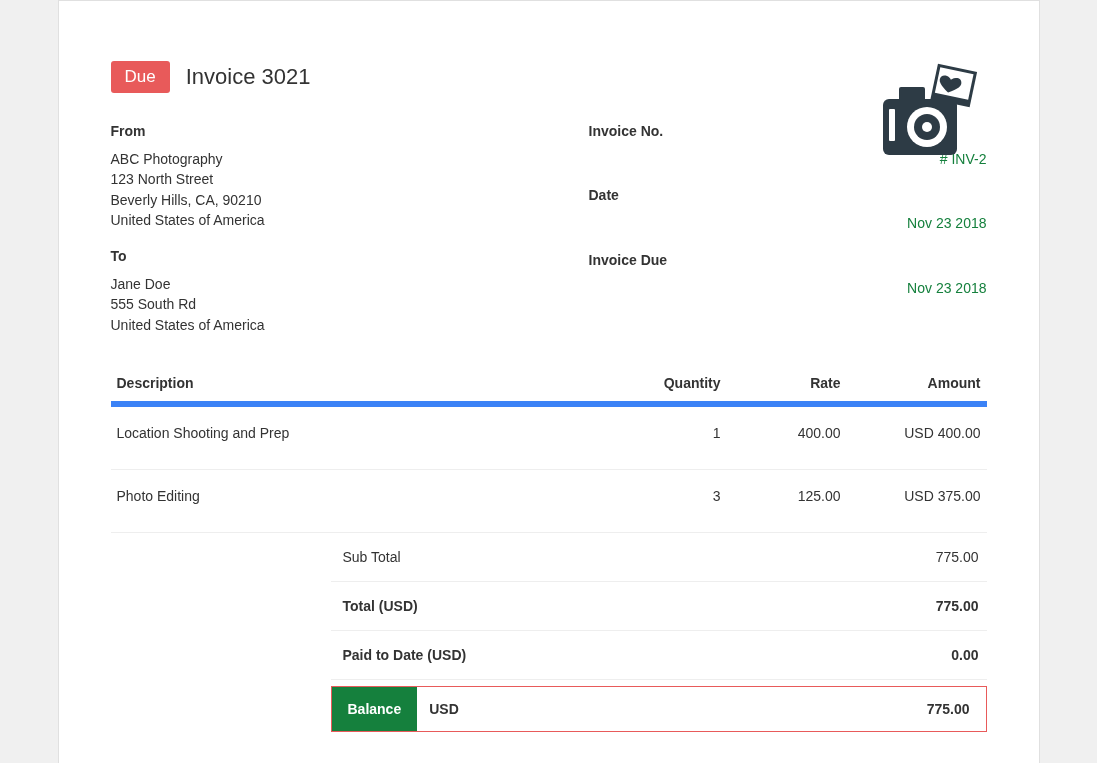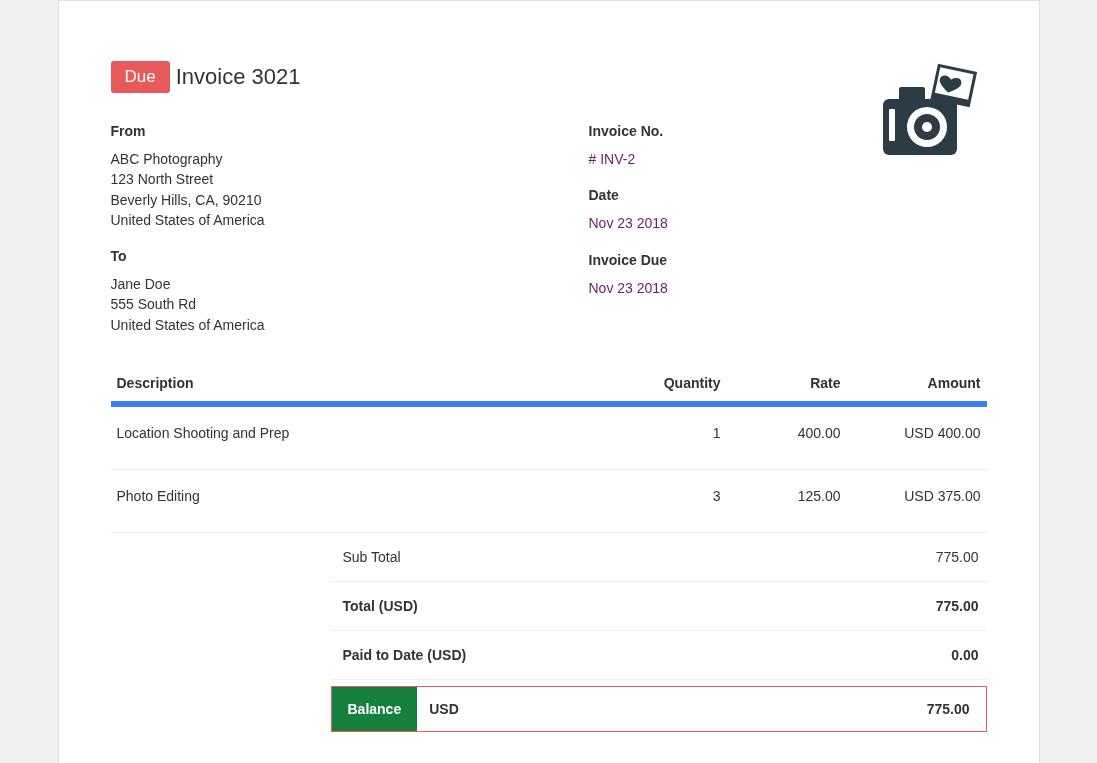--- a/index.html
+++ b/index.html
@@ -18,21 +18,21 @@
       padding: 60px 52px 40px 52px;
       min-height: 763px;
       position: relative;
     }
     .header-row {
       display: flex;
       justify-content: space-between;
       align-items: flex-start;
       margin-bottom: 30px;
     }
-    .title-area { display: flex; align-items: center; gap: 6px;}
+    .title-area { display: flex; align-items: center; gap: 16px;}
     .badge {
       background: #e85a5a;
       color: #fff;
       font-size: 17px;
       font-weight: 500;
       padding: 6px 14px;
       border-radius: 3px;
     }
     .invoice-title {
       font-size: 22px;
@@ -48,21 +48,21 @@
     .info-col { flex: 1; max-width: 420px;}
     .section-label {
       font-weight: 600;
       color: #333;
       margin-bottom: 10px;
       margin-top: 18px;
       font-size: 14px;
     }
     .section-label:first-child { margin-top: 0;}
     .info-line { line-height: 1.45; color: #333;}
-    .info-value { line-height: 1.45; color: #701a75; }
+    .info-value { line-height: 1.45; color: #15803d; text-align: right; }
 
     table.items {
       width: 100%;
       border-collapse: collapse;
       margin-top: 20px;
     }
     table.items th {
       text-align: left;
       font-weight: 600;
       font-size: 14px;

